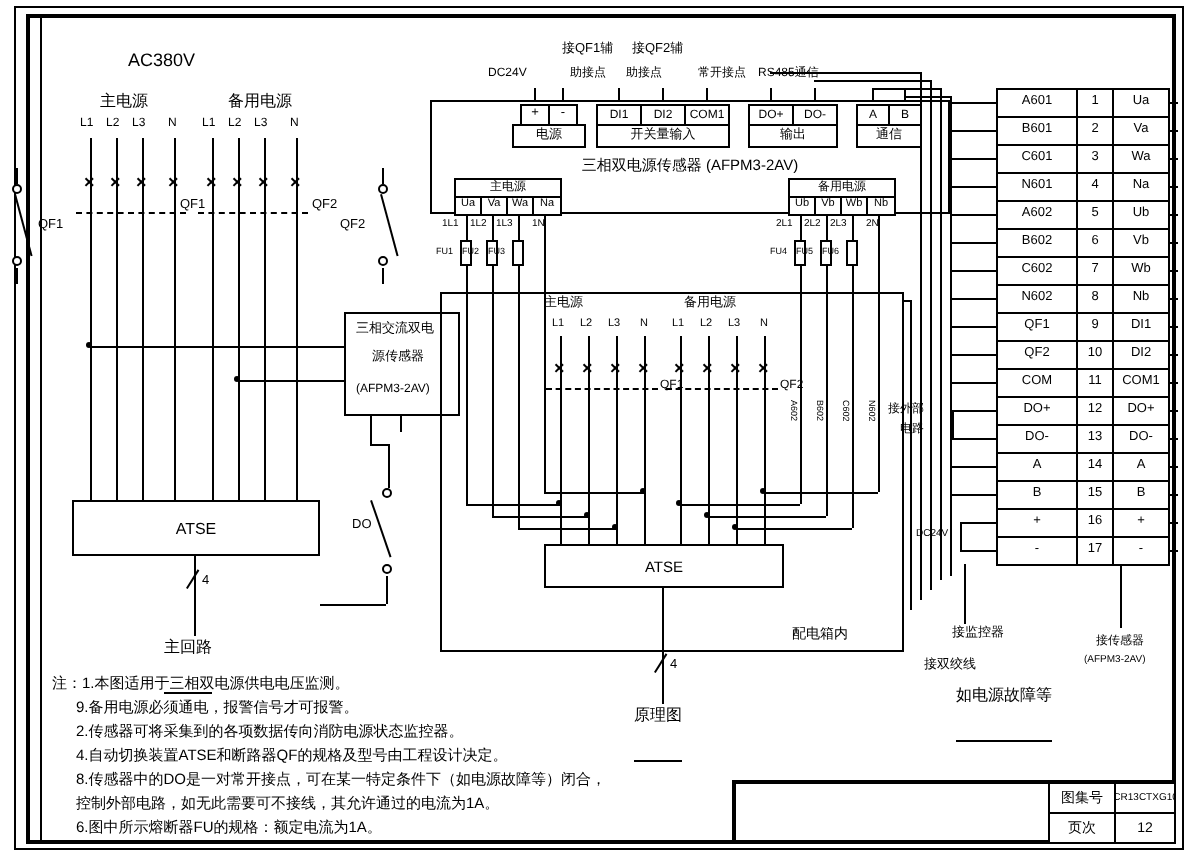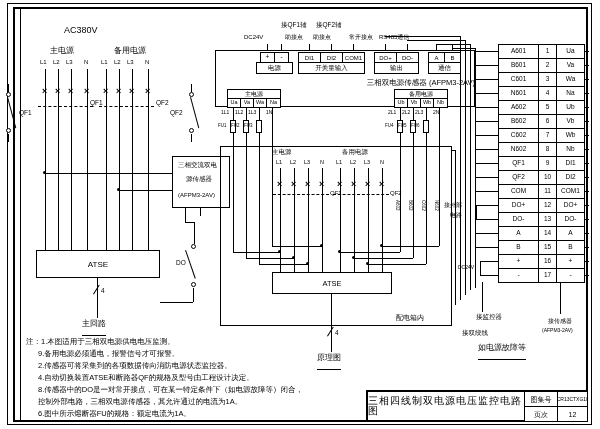--- a/index.html
+++ b/index.html
@@ -6,21 +6,21 @@
   .sheet{position:relative;width:600px;height:429px;background:#fff;overflow:hidden;
          font-family:"Liberation Sans","DejaVu Sans",sans-serif;color:#000}
   .hl{position:absolute;height:0;border-top:1px solid #000}
   .vl{position:absolute;width:0;border-left:1px solid #000}
   .dash{position:absolute;height:0;border-top:1px dashed #000}
   .box{position:absolute;border:1px solid #000;background:#fff;box-sizing:border-box}
   .cell{position:absolute;border:1px solid #000;background:#fff;box-sizing:border-box;
         display:flex;align-items:center;justify-content:center;line-height:1;overflow:hidden}
   .lbl{position:absolute;white-space:nowrap;line-height:1}
   .ctr{display:flex;align-items:center;justify-content:center}
-  .u{border-bottom:1px solid #000;padding-bottom:7px}
+  .u{border-bottom:1px solid #000;padding-bottom:18px}
   .xm{position:absolute;font-size:9px;line-height:1;font-weight:bold}
   .xm::before{content:"×"}
   .dot{position:absolute;width:3px;height:3px;background:#000;border-radius:50%}
   .circ{position:absolute;width:5px;height:5px;border:1px solid #000;border-radius:50%;background:#fff;box-sizing:border-box}
   .slant{position:absolute;height:0;border-top:1px solid #000;transform-origin:0 0}
   .vtext{writing-mode:vertical-rl;text-orientation:mixed}
   .wm{position:absolute;left:196px;top:388px;font-size:29px;font-weight:bold;
       color:rgba(145,157,172,0.85);letter-spacing:0px;z-index:60;
       text-shadow:1px 1px 0 rgba(255,255,255,.6)}
 </style>
@@ -141,21 +141,21 @@
   <div class="cell" style="left:298px;top:62px;width:67px;height:12px;font-size:6.5px">开关量输入</div>
 
   <div class="cell" style="left:374px;top:52px;width:23px;height:11px;font-size:6px">DO+</div>
   <div class="cell" style="left:396px;top:52px;width:23px;height:11px;font-size:6px">DO-</div>
   <div class="cell" style="left:374px;top:62px;width:45px;height:12px;font-size:6.5px">输出</div>
 
   <div class="cell" style="left:428px;top:52px;width:17px;height:11px;font-size:6px">A</div>
   <div class="cell" style="left:444px;top:52px;width:17px;height:11px;font-size:6px">B</div>
   <div class="cell" style="left:428px;top:62px;width:33px;height:12px;font-size:6.5px">通信</div>
 
-  <div class="lbl" style="left:215px;top:79px;width:260px;text-align:right;font-size:7.5px">三相双电源传感器 (AFPM3-2AV)</div>
+  <div class="lbl" style="left:215px;top:79px;width:260px;text-align:center;font-size:7.5px">三相双电源传感器 (AFPM3-2AV)</div>
 
   <div class="cell" style="left:227px;top:89px;width:54px;height:10px;font-size:6px">主电源</div>
   <div class="cell" style="left:227px;top:98px;width:14px;height:10px;font-size:5.5px">Ua</div>
   <div class="cell" style="left:240px;top:98px;width:14px;height:10px;font-size:5.5px">Va</div>
   <div class="cell" style="left:253px;top:98px;width:14px;height:10px;font-size:5.5px">Wa</div>
   <div class="cell" style="left:266px;top:98px;width:15px;height:10px;font-size:5.5px">Na</div>
 
   <div class="cell" style="left:394px;top:89px;width:54px;height:10px;font-size:6px">备用电源</div>
   <div class="cell" style="left:394px;top:98px;width:14px;height:10px;font-size:5.5px">Ub</div>
   <div class="cell" style="left:407px;top:98px;width:14px;height:10px;font-size:5.5px">Vb</div>
@@ -378,24 +378,23 @@
   <div class="vl" style="left:560px;top:282px;height:32px"></div>
   <div class="lbl" style="left:548px;top:318px;font-size:6px">接传感器</div>
   <div class="lbl" style="left:542px;top:328px;font-size:5px">(AFPM3-2AV)</div>
   <div class="lbl u" style="left:478px;top:344px;font-size:8px">如电源故障等</div>
 
   <div class="lbl" style="left:26px;top:338px;font-size:7.5px">注：1.本图适用于三相双电源供电电压监测。</div>
   <div class="lbl" style="left:38px;top:350px;font-size:7.5px">9.备用电源必须通电，报警信号才可报警。</div>
   <div class="lbl" style="left:38px;top:362px;font-size:7.5px">2.传感器可将采集到的各项数据传向消防电源状态监控器。</div>
   <div class="lbl" style="left:38px;top:374px;font-size:7.5px">4.自动切换装置ATSE和断路器QF的规格及型号由工程设计决定。</div>
   <div class="lbl" style="left:38px;top:386px;font-size:7.5px">8.传感器中的DO是一对常开接点，可在某一特定条件下（如电源故障等）闭合，</div>
-  <div class="lbl" style="left:38px;top:398px;font-size:7.5px">控制外部电路，三相双电源传感器，其允许通过的电流为1A。</div>
+  <div class="lbl" style="left:38px;top:398px;font-size:7.5px">控制外部电路，如无此需要可不接线，其允许通过的电流为1A。</div>
   <div class="lbl" style="left:38px;top:410px;font-size:7.5px">6.图中所示熔断器FU的规格：额定电流为1A。</div>
 
   <div class="box" style="left:366px;top:390px;width:222px;height:32px;border-width:2px;background:#fff;z-index:40"></div>
-  <div class="cell" style="left:368px;top:392px;width:156px;height:28px;font-size:10px;letter-spacing:1px;z-index:41;border:none">三相四线制双电源电压监控电路图</div>
   <div class="cell" style="left:524px;top:391px;width:34px;height:16px;font-size:7px;z-index:41">图集号</div>
   <div class="cell" style="left:557px;top:391px;width:31px;height:16px;font-size:5px;z-index:41">ACR13CTXG101</div>
   <div class="cell" style="left:524px;top:406px;width:34px;height:16px;font-size:7px;z-index:41">页次</div>
   <div class="cell" style="left:557px;top:406px;width:31px;height:16px;font-size:7px;z-index:41">12</div>
   <div class="vl" style="left:524px;top:390px;height:32px;z-index:42"></div>
 
 </div>
 
 </body></html>

